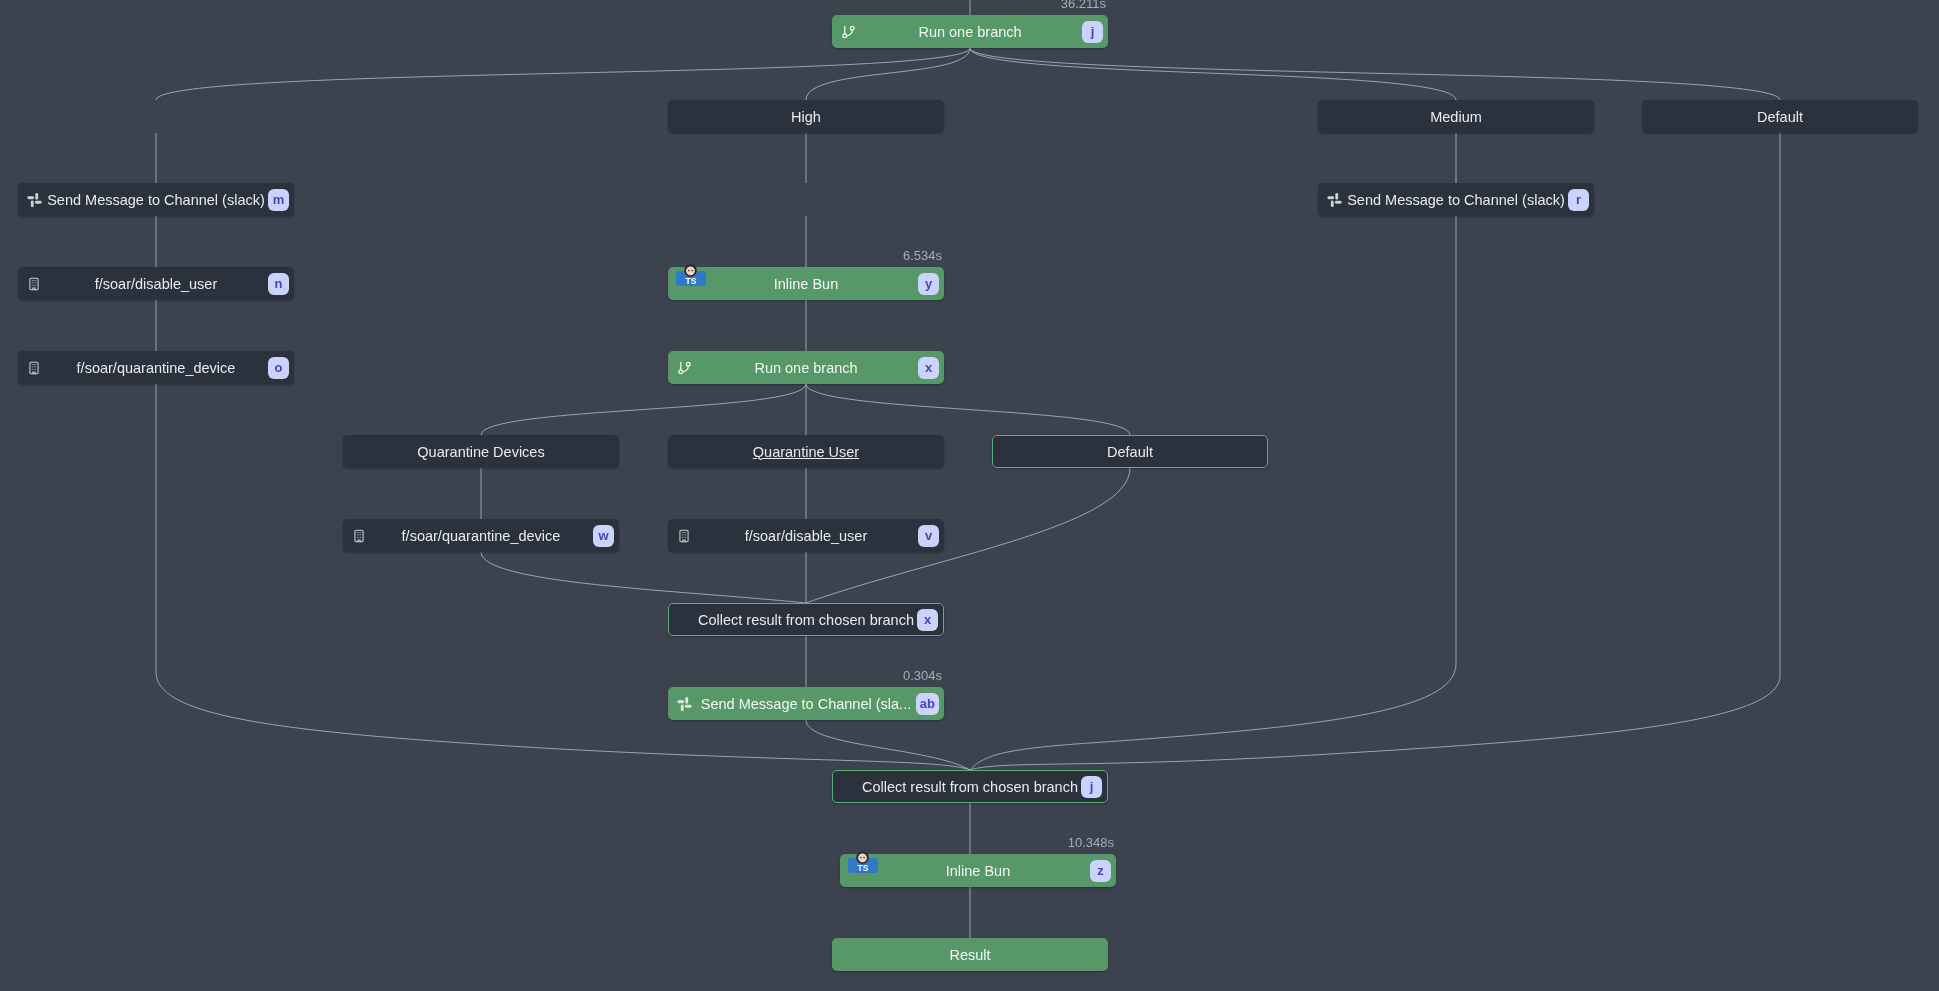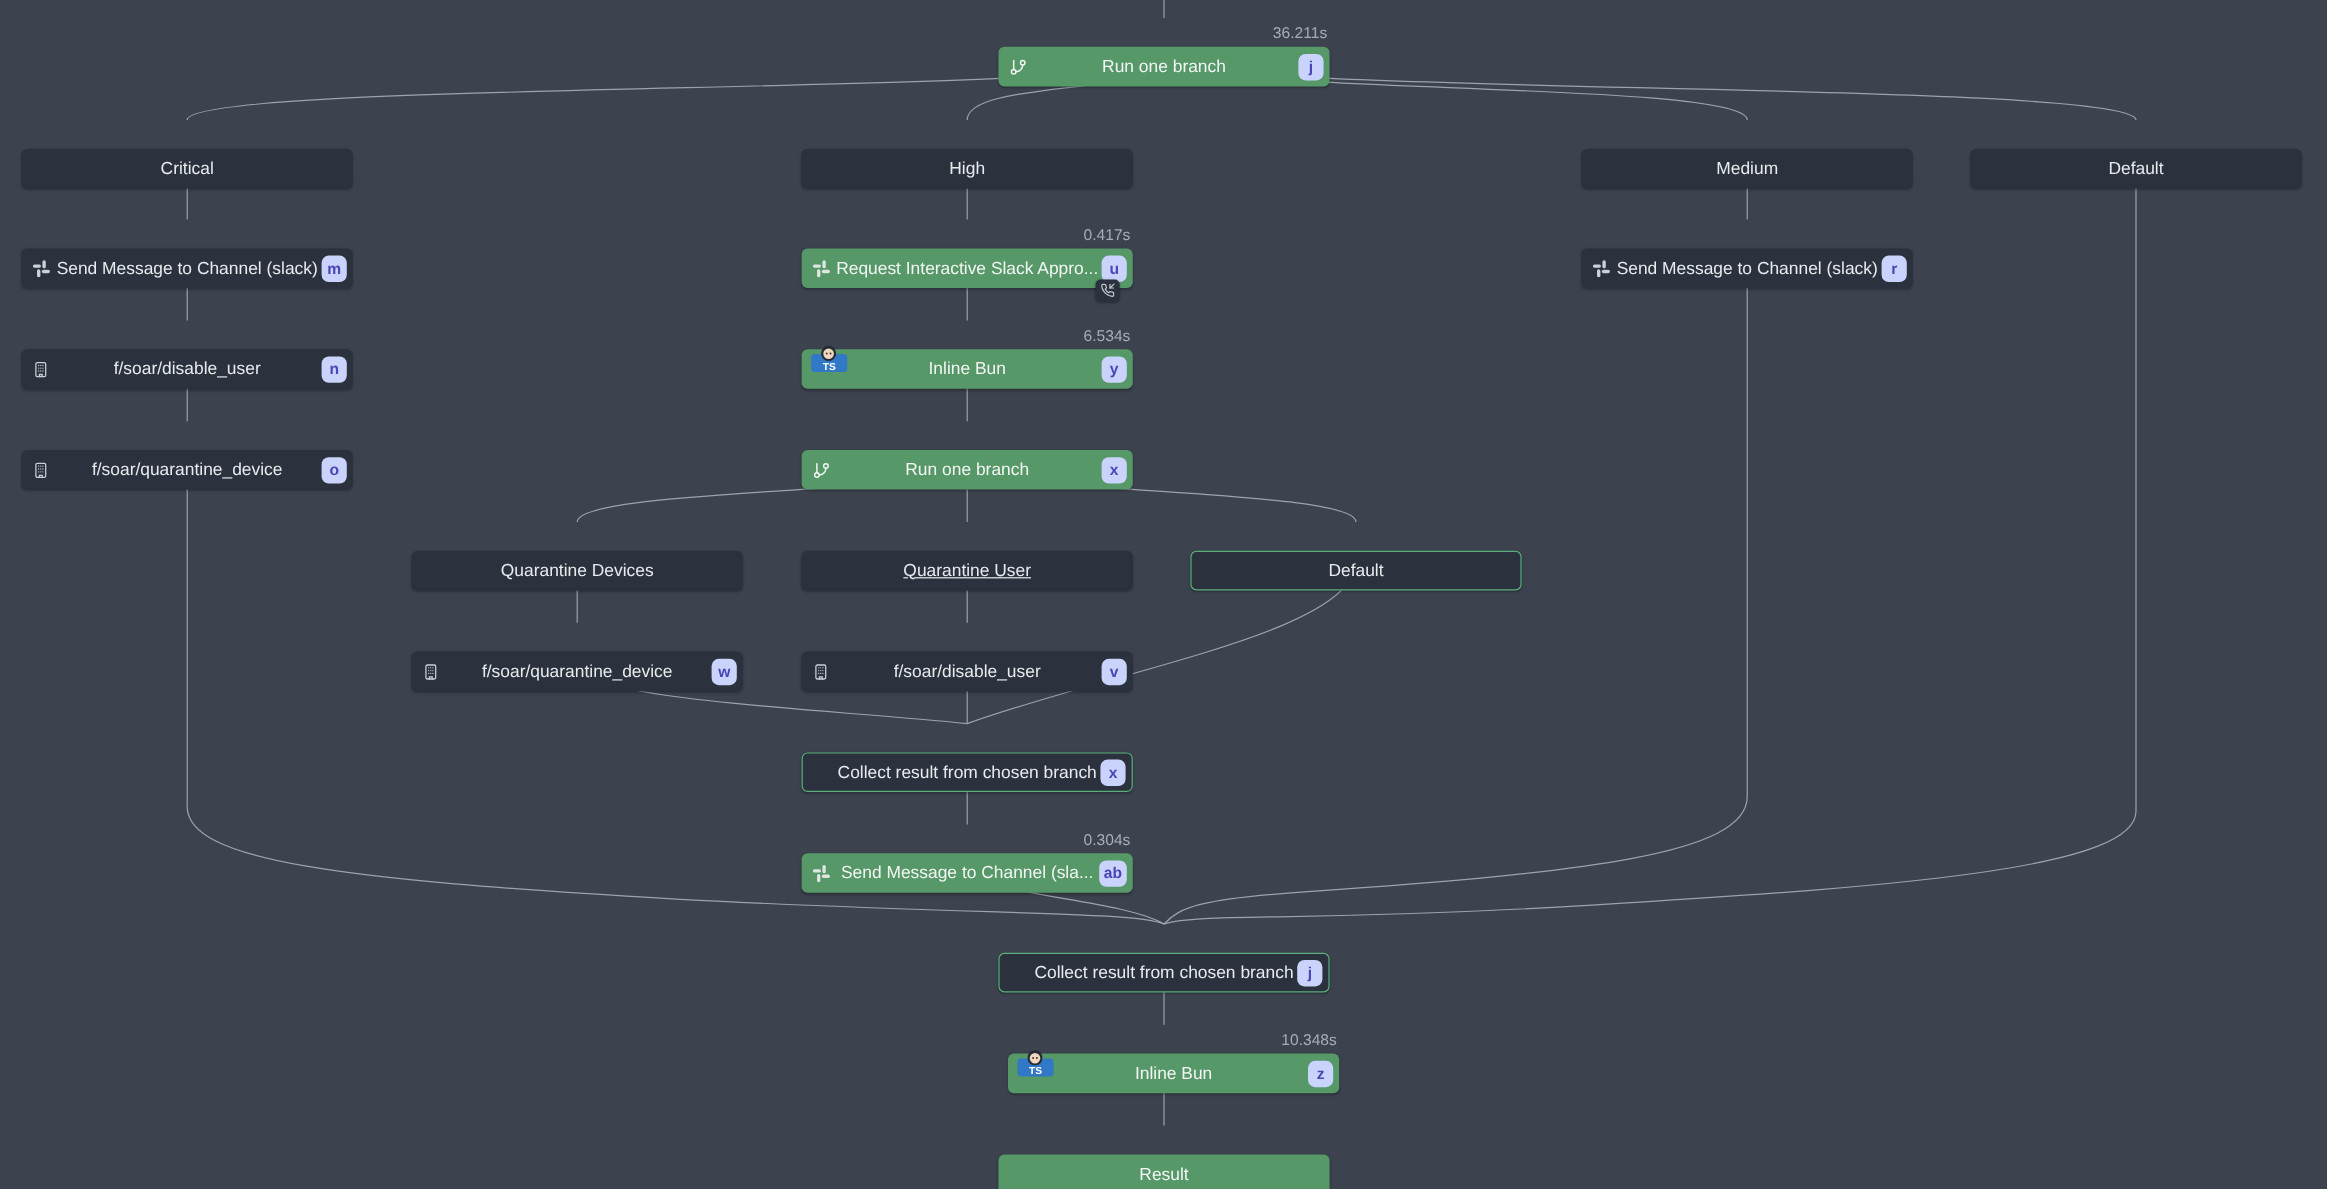--- a/index.html
+++ b/index.html
@@ -2,21 +2,21 @@
 <html><head>
 <meta charset="utf-8">
 <style>
   html,body{margin:0;padding:0;background:#3c434f;}
   #canvas{position:relative;width:1939px;height:991px;overflow:hidden;
           font-family:"Liberation Sans","DejaVu Sans",sans-serif;background:#3c434f;}
   #edges{position:absolute;left:0;top:0;z-index:1;}
   .node{position:absolute;width:276px;height:33px;border-radius:5px;z-index:2;
         display:flex;align-items:center;justify-content:center;
         background:#2b313d;color:#e8ebee;font-size:14.5px;
-        box-shadow:0 1px 2px rgba(0,0,0,.28);box-sizing:border-box;cursor:pointer;margin-top:24px;}
+        box-shadow:0 1px 2px rgba(0,0,0,.28);box-sizing:border-box;cursor:pointer;}
   .node.green{background:#569868;color:#f3f6f4;}
   .node.chosen{border:1px solid #59b07b;}
   .label{white-space:nowrap;overflow:hidden;padding:0 28px;}
   .node.header .label{padding:0 10px;}
   .icon-left{position:absolute;left:9px;top:50%;transform:translateY(-50%);
              display:flex;align-items:center;}
   .badge{position:absolute;right:5px;top:50%;transform:translateY(-50%);
          background:#cad3fb;color:#4a44b6;min-width:13px;height:22px;padding:0 4px;
          border-radius:6px;font-size:13px;font-weight:700;
          display:flex;align-items:center;justify-content:center;}
@@ -74,23 +74,20 @@
           <line x1="6" x2="6" y1="3" y2="15"></line>
           <circle cx="18" cy="6" r="3"></circle>
           <circle cx="6" cy="18" r="3"></circle>
           <path d="M18 9a9 9 0 0 1-9 9"></path>
         </svg>
     </span>
     <span class="label">Run one branch</span>
     <span class="badge">j</span>
   </div>
 
-  <div class="node header" style="left:18px;top:100px;">
-    <span class="label">Critical</span>
-  </div>
   <div class="node header" style="left:668px;top:100px;">
     <span class="label">High</span>
   </div>
   <div class="node header" style="left:1318px;top:100px;">
     <span class="label">Medium</span>
   </div>
   <div class="node header" style="left:1642px;top:100px;">
     <span class="label">Default</span>
   </div>
 
@@ -120,40 +117,20 @@
     <span class="icon-left">
       <svg width="14" height="15" viewBox="0 0 24 24" fill="none" stroke="#ccd1d8" stroke-width="1.8" stroke-linecap="round">
           <rect x="5" y="2" width="14" height="20" rx="2"></rect>
           <path d="M9 6h.01M12 6h.01M15 6h.01M9 10h.01M12 10h.01M15 10h.01M9 14h.01M12 14h.01M15 14h.01M10 22v-3h4v3"></path>
         </svg>
     </span>
     <span class="label">f/soar/quarantine_device</span>
     <span class="badge">o</span>
   </div>
 
-  <div class="node green" style="left:668px;top:183px;">
-    <span class="duration">0.417s</span>
-    <span class="icon-left">
-      <svg width="15" height="15" viewBox="0 0 16 16" fill="#dfe5e0">
-          <rect x="8.9" y="0.4" width="3" height="7.2" rx="1.5"></rect>
-          <rect x="8.4" y="8.9" width="7.2" height="3" rx="1.5"></rect>
-          <rect x="4.1" y="8.4" width="3" height="7.2" rx="1.5"></rect>
-          <rect x="0.4" y="4.1" width="7.2" height="3" rx="1.5"></rect>
-        </svg>
-    </span>
-    <span class="label">Request Interactive Slack Appro...</span>
-    <span class="badge">u</span>
-    <span class="suspend-chip">
-      <svg width="12" height="12" viewBox="0 0 24 24" fill="none" stroke="#c6cbd3" stroke-width="2" stroke-linecap="round" stroke-linejoin="round">
-          <polyline points="16 2 16 8 22 8"></polyline>
-          <line x1="23" y1="1" x2="16" y2="8"></line>
-          <path d="M22 16.92v3a2 2 0 0 1-2.18 2 19.79 19.79 0 0 1-8.63-3.07 19.5 19.5 0 0 1-6-6 19.79 19.79 0 0 1-3.07-8.67A2 2 0 0 1 4.11 2h3a2 2 0 0 1 2 1.72 12.84 12.84 0 0 0 .7 2.81 2 2 0 0 1-.45 2.11L8.09 9.91a16 16 0 0 0 6 6l1.27-1.27a2 2 0 0 1 2.11-.45 12.84 12.84 0 0 0 2.81.7A2 2 0 0 1 22 16.92z"></path>
-        </svg>
-    </span>
-  </div>
 
   <div class="node green" style="left:668px;top:267px;">
     <span class="duration">6.534s</span>
     <span class="ts-wrap">
       <span class="ts-box">TS</span>
       <span class="bun">
         <svg width="13" height="13" viewBox="0 0 13 13">
             <circle cx="6.5" cy="6.5" r="6.3" fill="#262b34"></circle>
             <circle cx="6.5" cy="6.8" r="4.4" fill="#f0d8c0"></circle>
             <circle cx="4.9" cy="6.6" r="0.8" fill="#3a2d25"></circle>

